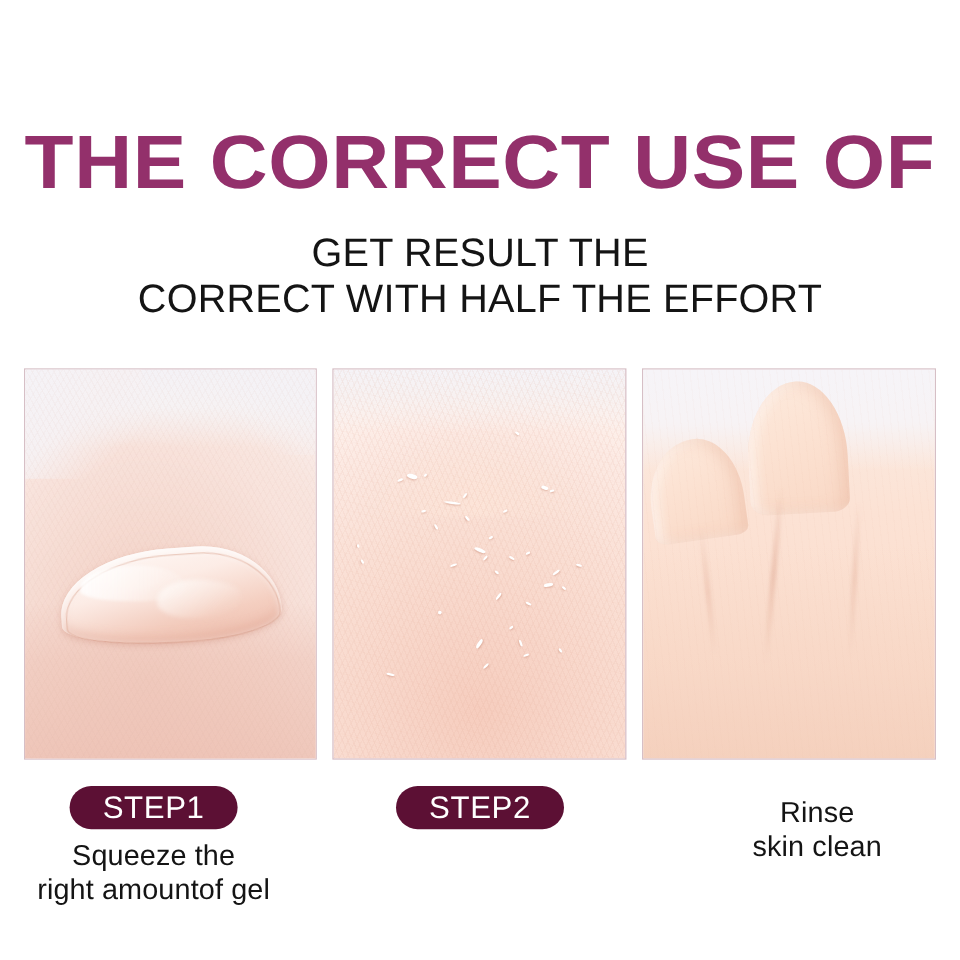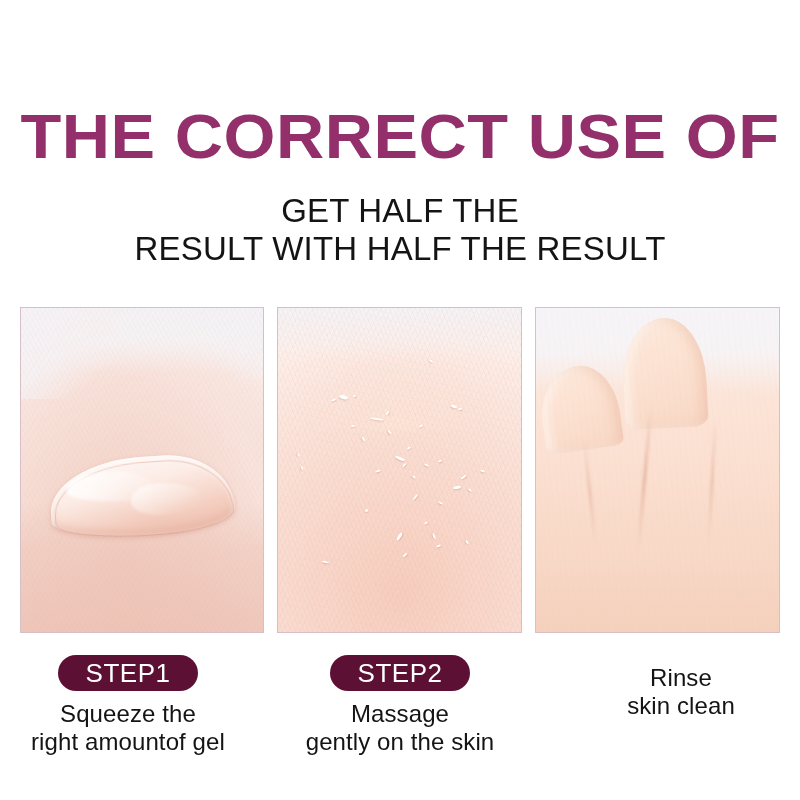--- a/index.html
+++ b/index.html
@@ -328,22 +328,22 @@
   }
 </style>
 </head>
 <body>
 
 <div class="page">
 
   <div class="headline">THE CORRECT USE OF</div>
 
   <div class="subhead">
-    <span class="line">GET HALF THE</span>
-    <span class="line">RESULT WITH HALF THE RESULT</span>
+    <span class="line">GET RESULT THE</span>
+    <span class="line">CORRECT WITH HALF THE EFFORT</span>
   </div>
 
   <div class="photo-row">
 
     <div class="panel p1">
       <div class="photo">
         <div class="skin1"></div>
         <div class="skin1-hill"></div>
         <div class="skin1-top"></div>
         <div class="skin1-topleft"></div>
@@ -427,24 +427,20 @@
     <div class="step s1">
       <div class="badge">STEP1</div>
       <div class="step-desc">
         <span class="line">Squeeze the</span>
         <span class="line">right amountof gel</span>
       </div>
     </div>
 
     <div class="step s2">
       <div class="badge">STEP2</div>
-      <div class="step-desc">
-        <span class="line">Massage</span>
-        <span class="line">gently on the skin</span>
-      </div>
     </div>
 
     <div class="step s3">
       <div class="step-desc">
         <span class="line">Rinse</span>
         <span class="line">skin clean</span>
       </div>
     </div>
 
   </div>

